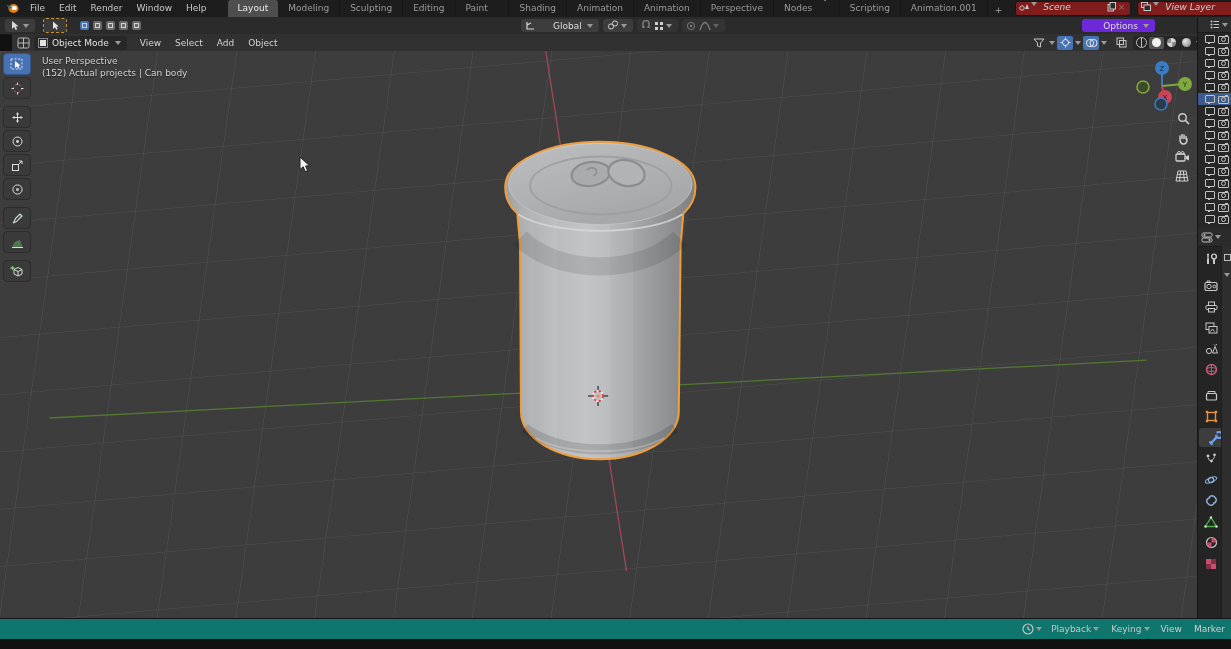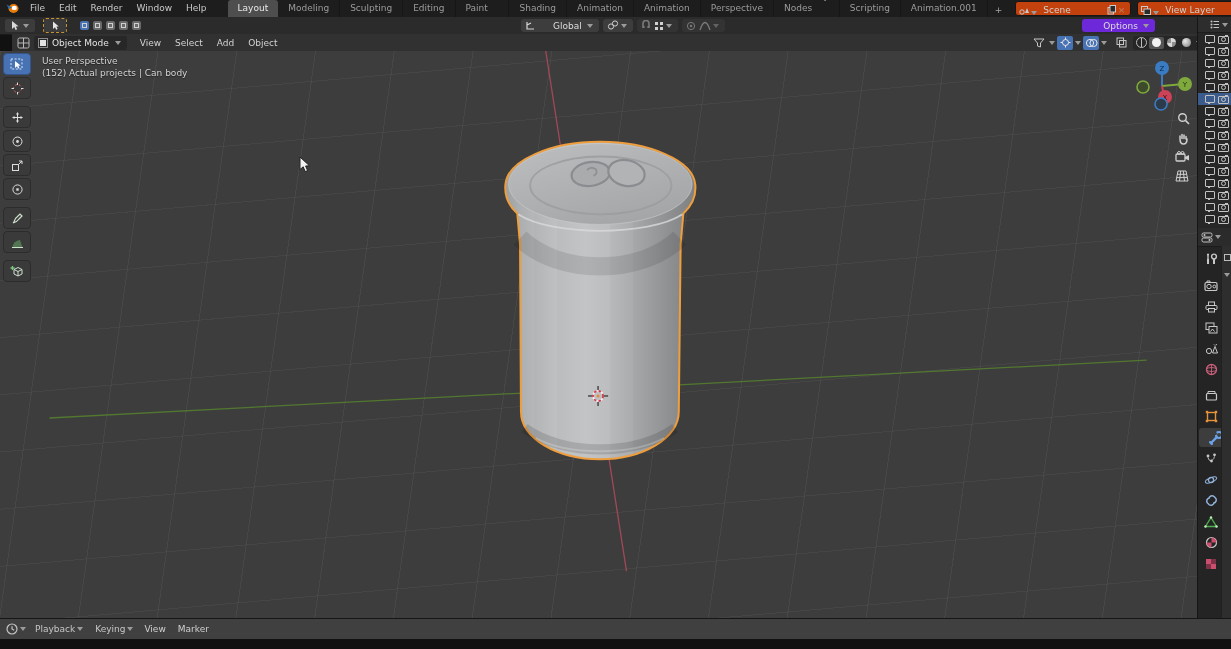--- a/index.html
+++ b/index.html
@@ -9,21 +9,21 @@
   .abs{position:absolute;}
   .row{display:flex;align-items:center;}
 
   
   #topbar{left:0;top:0;width:1231px;height:17px;background:#1d1d1d;border-bottom:1px solid #101010;display:flex;align-items:center;}
   .menu-item{padding:0 7px;color:#c9c9c9;line-height:17px;cursor:default;}
   .ws-tabs{display:flex;align-items:flex-end;height:17px;margin-left:14px;}
   .ws-tab{padding:2px 10px 3px;color:#9b9b9b;border-right:1px solid #161616;line-height:12px;}
   .ws-tab.active{background:#4e4e4e;color:#e9e9e9;border-radius:3px 3px 0 0;border-right:none;margin-top:48px;}
   .ws-add{padding:2px 7px;color:#a5a5a5;}
-  .id-pill{display:flex;align-items:flex-end;background:#c2410c;border:1px solid #161616;border-radius:3px;height:13px;padding:0 3px;margin-left:6px;}
+  .id-pill{display:flex;align-items:flex-start;background:#7f1d1d;border:1px solid #161616;border-radius:3px;height:13px;padding:0 3px;margin-left:6px;font-style:italic;}
   .id-pill .txt{color:#d0d0d0;padding:0 4px;white-space:nowrap;}
   .dim{opacity:.45;}
 
   
   .chev{width:0;height:0;border-left:3px solid transparent;border-right:3px solid transparent;border-top:4px solid #9b9b9b;margin:0 2px;}
 
   
   #toolsettings{left:0;top:17px;width:1197px;height:17px;background:#2b2b2b;border-bottom:1px solid #1a1a1a;display:flex;align-items:center;}
   .ts-btn{display:flex;align-items:center;justify-content:center;height:13px;border-radius:2px;margin:0 1px;padding:0 2px;}
   .ts-btn.boxed{background:#3c3c3c;}
@@ -78,21 +78,21 @@
   
   #properties{left:1197px;top:228px;width:34px;height:390px;background:#242424;border-left:1px solid #161616;}
   #prop-header{height:18px;display:flex;align-items:center;padding-left:3px;background:#2b2b2b;border-bottom:1px solid #1b1b1b;}
   #prop-sliver{position:absolute;right:0;top:18px;width:10px;height:372px;background:#2e2e2e;border-left:1px solid #202020;}
   .prop-tabs{display:flex;flex-direction:column;align-items:flex-start;padding-top:3px;}
   .ptab{width:24px;height:19px;display:flex;align-items:center;justify-content:center;margin:0 0 2px 1px;border-radius:3px 0 0 3px;}
   .ptab.active{background:#3d3d3d;width:33px;}
   .pgap{height:5px;}
 
   
-  #timeline{left:0;top:618px;width:1231px;height:20px;background:#404040;border-top:1px solid #161616;display:flex;align-items:center;}
+  #timeline{left:0;top:618px;width:1231px;height:20px;background:#0f766e;border-top:1px solid #161616;display:flex;align-items:center;justify-content:flex-end;}
   .tl-menu{padding:0 6px;color:#cfcfcf;}
   .tl-pill{display:flex;align-items:center;margin-left:4px;padding:0 3px;height:14px;border-radius:3px;}
 
   
   #statusbar{left:0;top:638px;width:1231px;height:11px;background:#1e1e1e;border-top:1px solid #101010;display:flex;align-items:center;}
   #sb-version{position:absolute;right:6px;color:#8f8f8f;}
   .mouse{width:7px;height:9px;border:1px solid #9a9a9a;border-radius:3px;position:relative;}
   .mouse:after{content:"";position:absolute;background:#d8d8d8;}
   .mouse.lmb:after{left:0;top:0;width:3px;height:4px;border-radius:2px 0 0 0;}
   .mouse.mmb:after{left:2px;top:0;width:2px;height:5px;}

